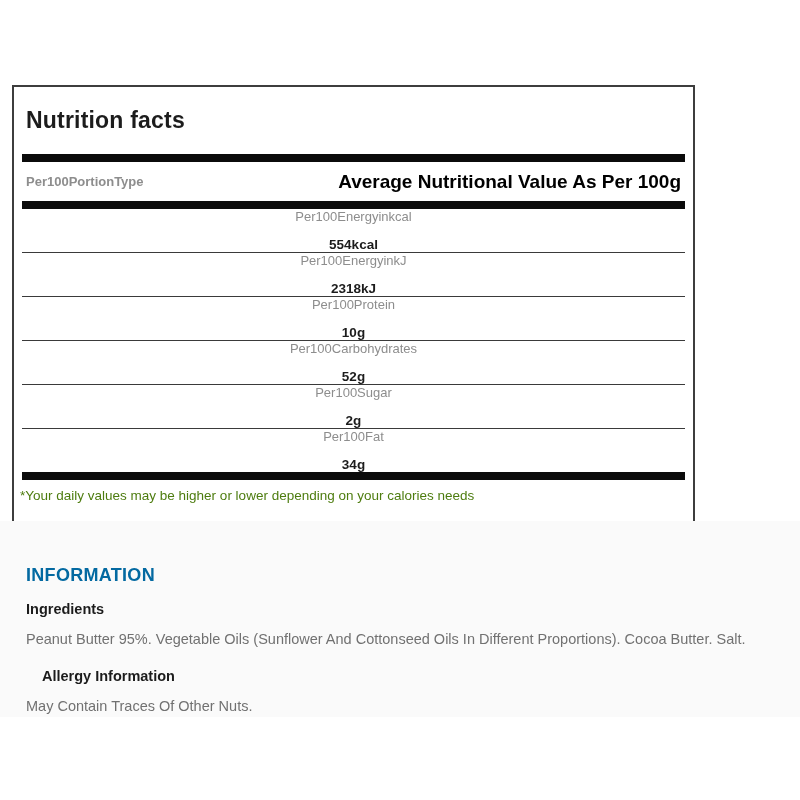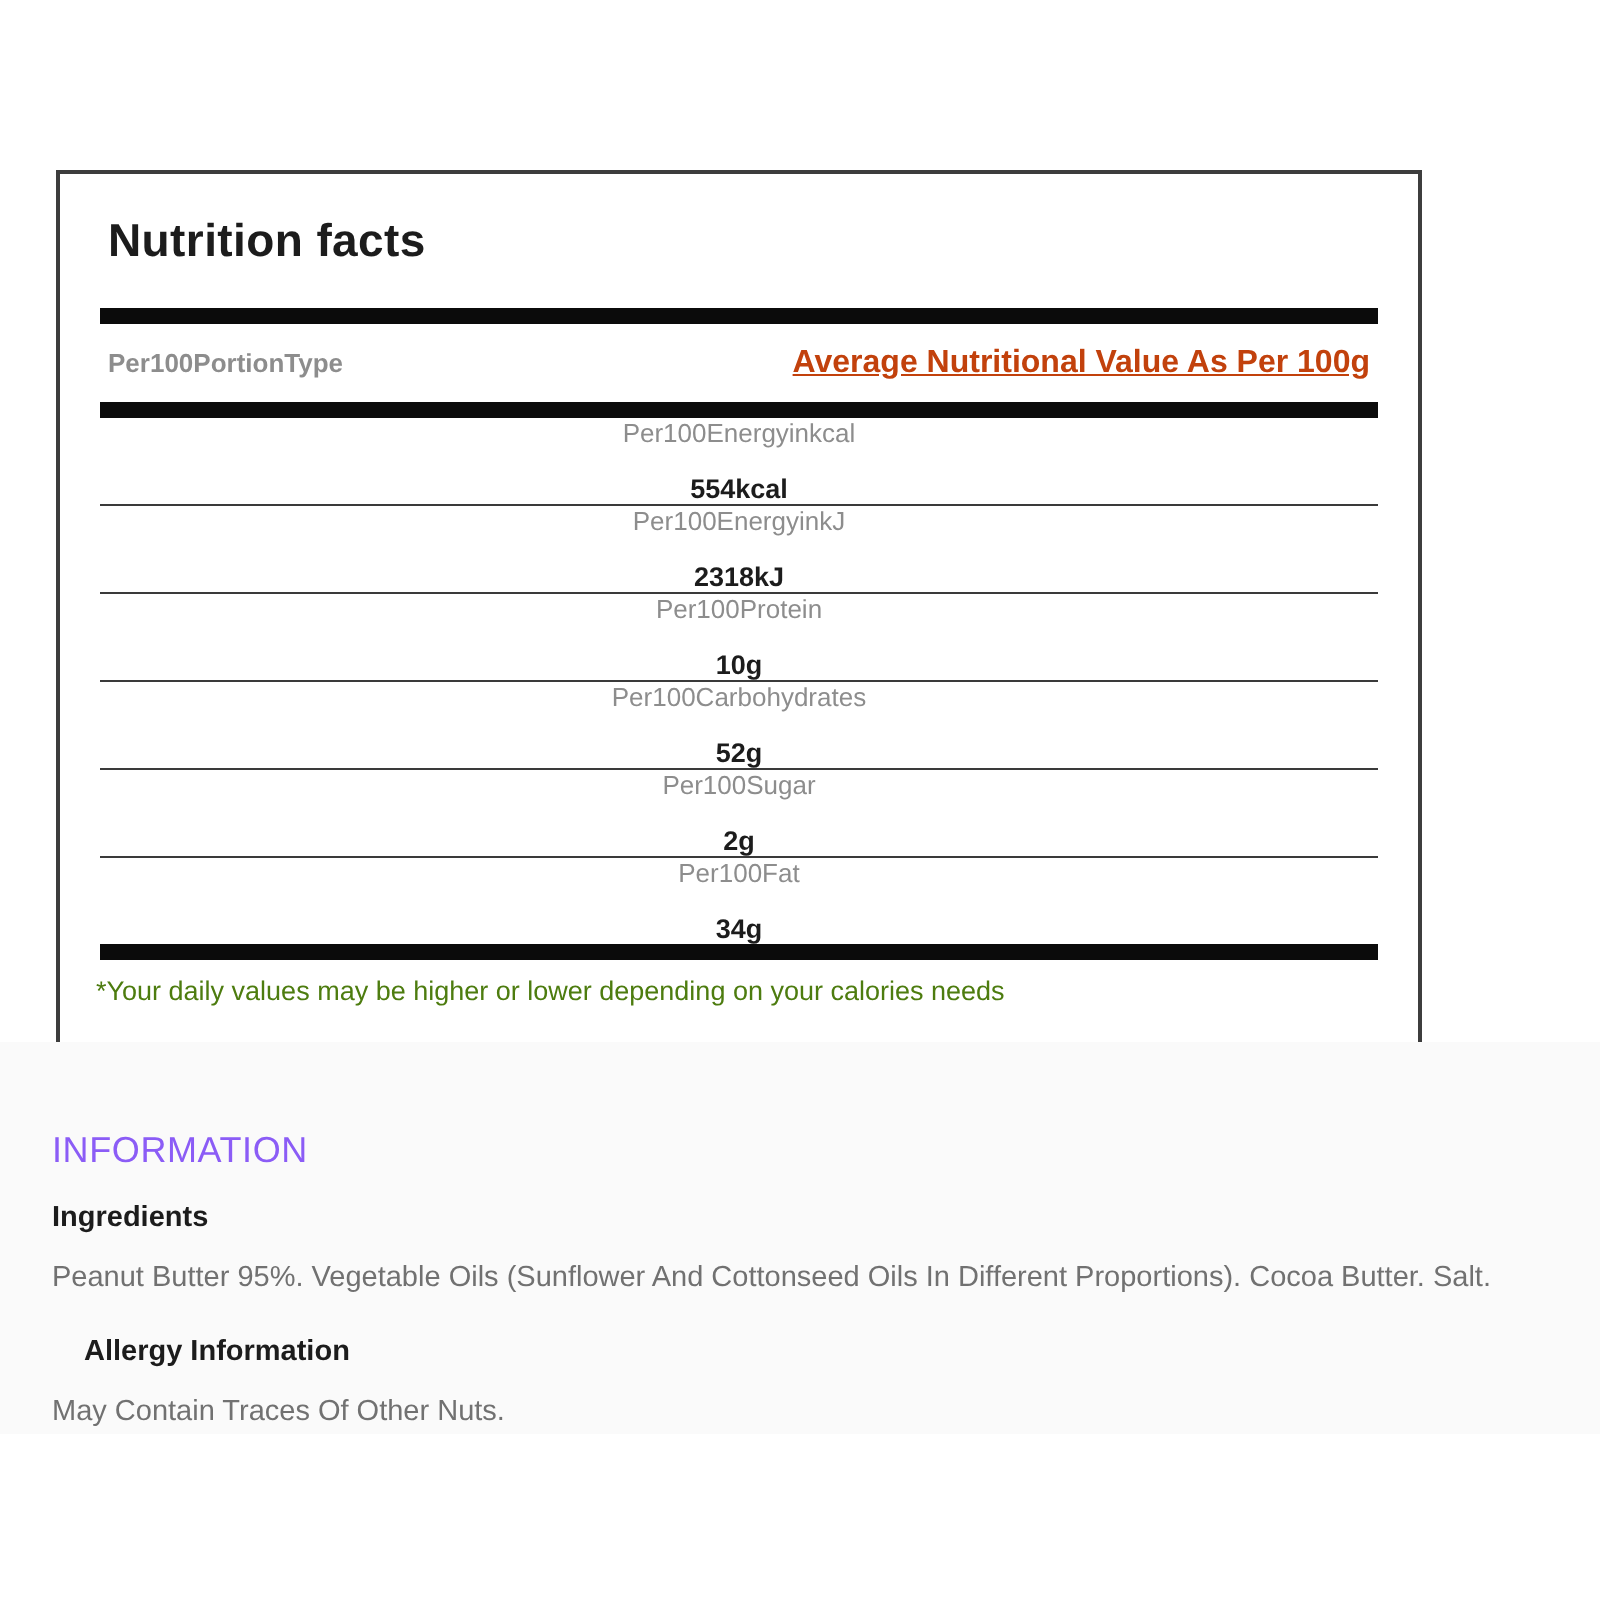--- a/index.html
+++ b/index.html
@@ -12,28 +12,28 @@
     position: relative;
     width: 800px;
     height: 800px;
     background: #ffffff;
     overflow: hidden;
   }
 
   
   .card {
     position: absolute;
-    left: 28px;
+    left: 12px;
     top: 85px;
     width: 683px;
     height: 509px;
     box-sizing: border-box;
     border: 2px solid #3d3d3d;
     background: #ffffff;
-    padding: 0 20px;
+    padding: 0 8px;
   }
   .card-title {
     margin: 20px 4px 0 4px;
     font-size: 23px;
     line-height: 27px;
     font-weight: 800;
     letter-spacing: 0.2px;
     color: #1c1c1c;
   }
   .thick-bar {
@@ -47,24 +47,23 @@
     align-items: center;
     height: 39px;
     padding: 0 4px;
   }
   .header-label {
     font-size: 13px;
     color: #8d8d8d;
     font-weight: bold;
   }
   .header-value {
-    font-size: 16px;
+    font-size: 19px;
     font-weight: 700;
-    color: #c2410c;
-    text-decoration: underline;
+    color: #000000;
   }
   .nutrition-row {
     display: flex;
     justify-content: space-between;
     align-items: center;
     height: 43px;
     padding: 0 4px;
     border-bottom: 1px solid #3a3a3a;
     flex-direction: column;
   }
@@ -91,23 +90,23 @@
     top: 521px;
     width: 800px;
     height: 196px;
     box-sizing: border-box;
     background: #fafafa;
     padding: 44px 28px 0 26px;
   }
   .info-heading {
     font-size: 18px;
     line-height: 21px;
-    font-weight: 400;
+    font-weight: 700;
     letter-spacing: 0.3px;
-    color: #8b5cf6;
+    color: #0369a1;
   }
   .info-sub-title {
     margin-top: 15px;
     font-size: 14.5px;
     line-height: 17px;
     font-weight: 700;
     color: #1c1c1c;
   }
   .info-body {
     margin-top: 12px;

